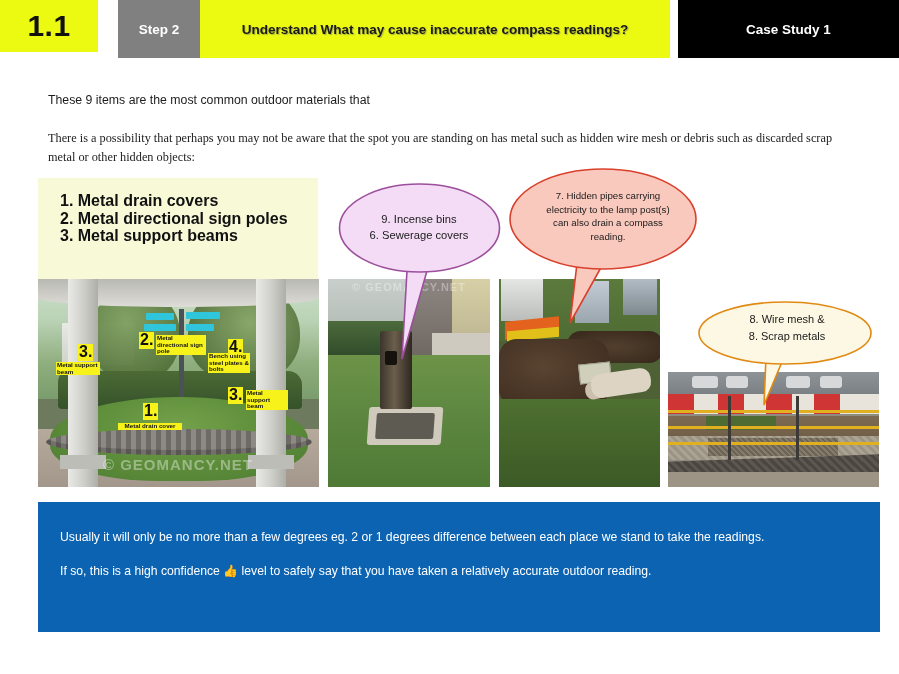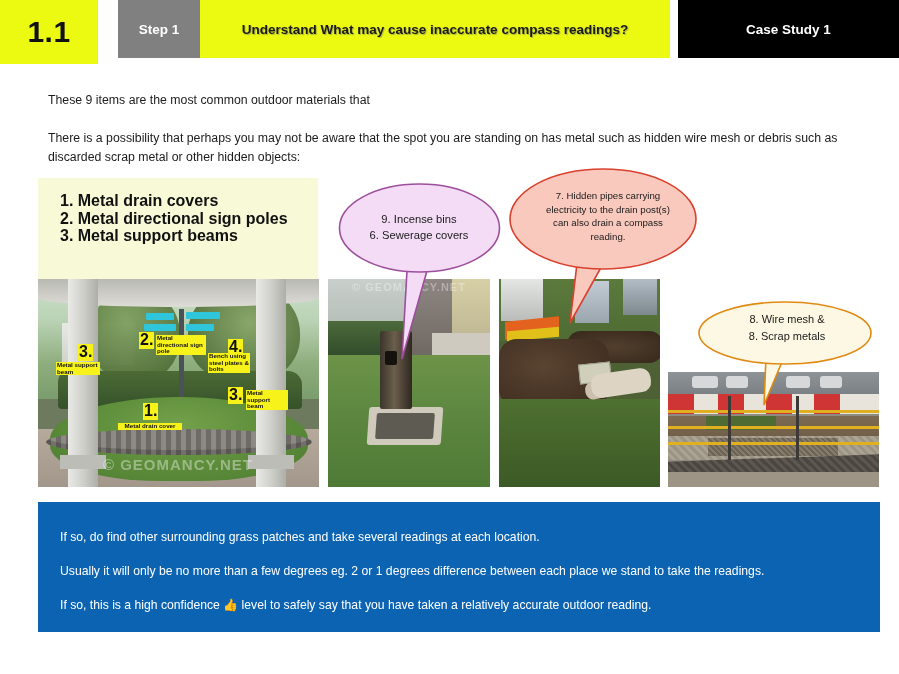--- a/index.html
+++ b/index.html
@@ -18,21 +18,21 @@
 
   
   #header-bar {
     position: absolute;
     left: 0; top: 0;
     width: 899px; height: 72px;
   }
   #section-number-block {
     position: absolute;
     left: 0; top: 0;
-    width: 98px; height: 64px;
+    width: 98px; height: 52px;
     background: #ecfa12;
     display: flex;
     align-items: center;
     justify-content: center;
   }
   #section-number-label {
     font-size: 30px;
     font-weight: bold;
     color: #111111;
     letter-spacing: 0.5px;
@@ -91,20 +91,21 @@
     font-size: 12.3px;
     color: #1c1c1c;
   }
   #intro-text-2 {
     position: absolute;
     left: 48px; top: 129px;
     width: 812px;
     font-size: 12.3px;
     line-height: 19px;
     color: #1c1c1c;
+    font-family: Liberation Serif, serif;
   }
 
   
   #materials-list-box {
     position: absolute;
     left: 38px; top: 178px;
     width: 280px; height: 101px;
     background: #f7f9d7;
     box-sizing: border-box;
     padding: 14px 0 0 22px;
@@ -274,21 +275,21 @@
   .thumbs { font-size: 12px; }
 </style>
 </head>
 <body>
 
 <div id="header-bar">
   <div id="section-number-block">
     <span id="section-number-label">1.1</span>
   </div>
   <div id="step-block">
-    <span id="step-label">Step 1</span>
+    <span id="step-label">Step 2</span>
   </div>
   <div id="title-block">
     <span id="title-label">Understand What may cause inaccurate compass readings?</span>
   </div>
   <div id="case-study-block">
     <span id="case-study-label">Case Study 1</span>
   </div>
 </div>
 
 <div id="intro-text-1">These 9 items are the most common outdoor materials that</div>
@@ -405,33 +406,32 @@
   <div>9.  Incense bins</div>
   <div>6. Sewerage covers</div>
 </div>
 
 <svg class="callout-svg" id="callout-salmon-wrap" viewBox="0 0 200 160">
   <polygon points="70,88 100,88 62,156" fill="#f9c9bd" stroke="#d9412e" stroke-width="1.6"></polygon>
   <ellipse cx="95" cy="52" rx="93" ry="50" fill="#f9c9bd" stroke="#d9412e" stroke-width="1.6"></ellipse>
 </svg>
 <div class="callout-text" id="callout-salmon-text">
   <div>7. Hidden pipes carrying</div>
-  <div>electricity to the drain post(s)</div>
+  <div>electricity to the lamp post(s)</div>
   <div>can also drain a compass</div>
   <div>reading.</div>
 </div>
 
 <svg class="callout-svg" id="callout-cream-wrap" viewBox="0 0 178 110">
   <polygon points="68,56 86,56 66,104" fill="#fdf8e3" stroke="#e08a14" stroke-width="1.6"></polygon>
   <ellipse cx="87" cy="32" rx="86" ry="31" fill="#fdf8e3" stroke="#e08a14" stroke-width="1.6"></ellipse>
 </svg>
 <div class="callout-text" id="callout-cream-text">
   <div>8. Wire mesh &amp;</div>
   <div>8. Scrap metals</div>
 </div>
 
 <div id="summary-box">
-  <div class="summary-line">If so, do find other surrounding grass patches and take several readings at each location.</div>
   <div class="summary-line">Usually it will only be no more than a few degrees eg. 2 or 1 degrees difference between each place we stand to take the readings.</div>
   <div class="summary-line">
     <span>If so, this is a high confidence </span><span class="thumbs">👍</span><span> level to safely say that you have taken a relatively accurate outdoor reading.</span>
   </div>
 </div>
 
 </body></html>

